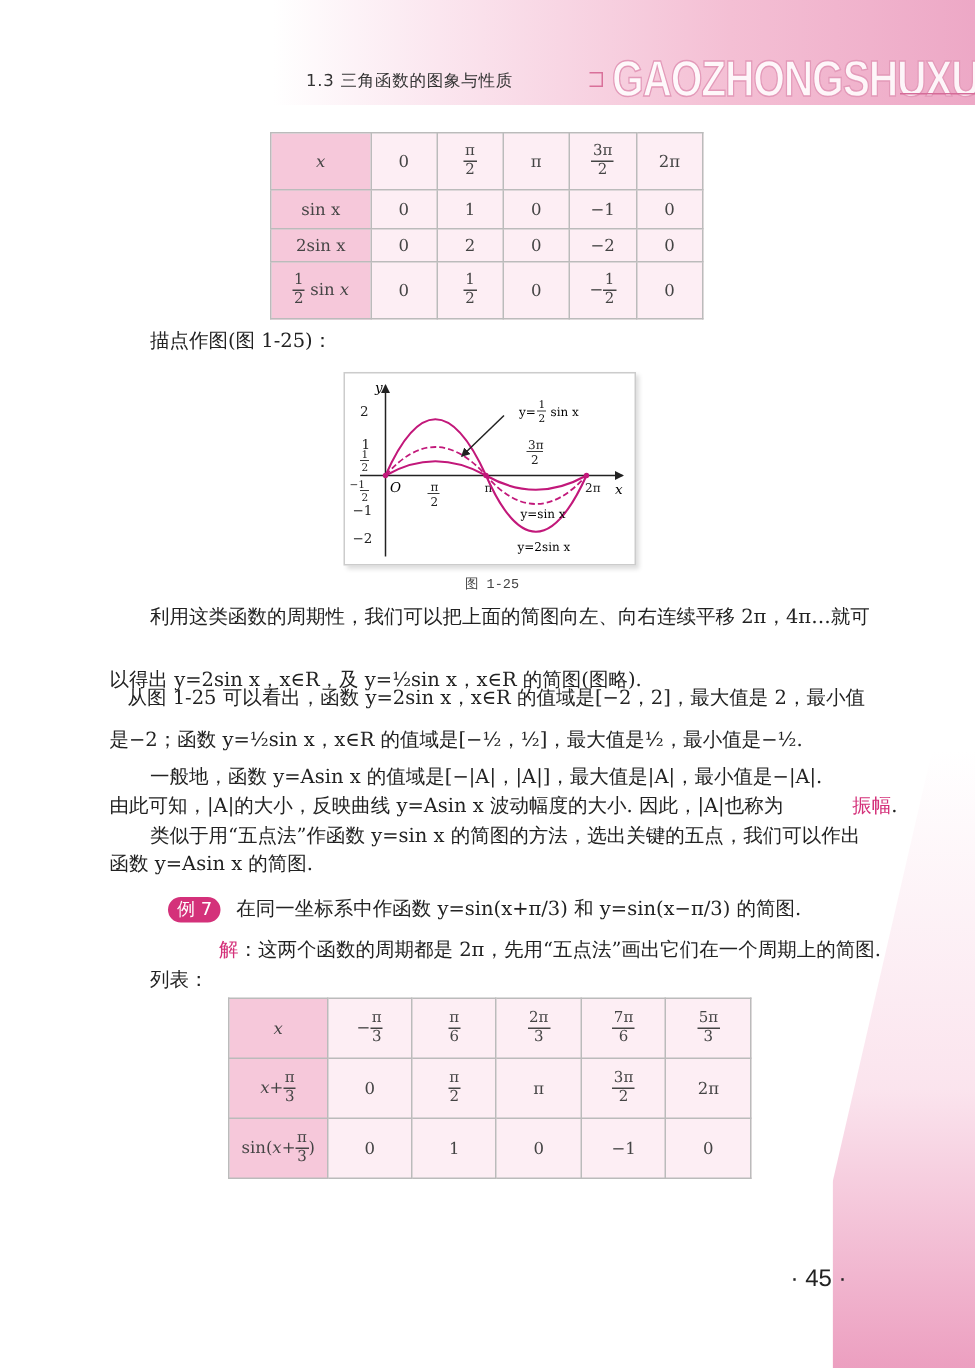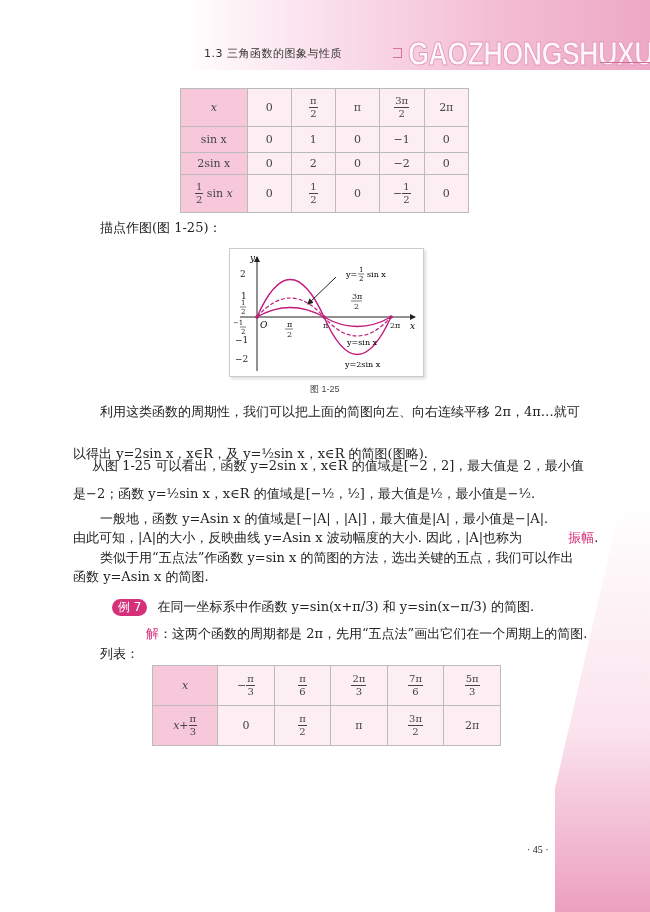--- a/index.html
+++ b/index.html
@@ -20,27 +20,27 @@
   table.mt{position:absolute;border-collapse:collapse;font-size:11px;}
   table.mt td{border:1px solid #bbb;text-align:center;vertical-align:middle;background:#fdeef4;color:#444;}
   table.mt{border:1.5px solid #555;}
   table.mt td.hd{background:#f6c8da;}
   .frac{display:inline-block;vertical-align:middle;text-align:center;line-height:1;font-size:10px;}
   .frac span{display:block;}
   .frac .n{border-bottom:1px solid #444;padding:0 1px 1px;}
   .frac .d{padding-top:1px;}
   .i{font-style:italic;}
   .p{position:absolute;font-size:13px;line-height:20px;white-space:nowrap;}
-  .cap{position:absolute;left:310px;top:383px;font-size:9px;color:#444;font-family:Liberation Sans, sans-serif;}
+  .cap{position:absolute;left:310px;top:383px;font-size:9px;color:#444;font-family:Liberation Mono, monospace;}
   .fig{position:absolute;left:229px;top:248px;width:193px;height:127px;border:1px solid #ccc;
        box-shadow:2px 2px 3px #ddd;background:#fff;}
   .pink{color:#d4317a;padding-left:46px;}
   .badge{display:inline-block;background:#d4317a;color:#fff;border-radius:10px;padding:0 6px;
        font-size:12px;line-height:17px;font-family:"DejaVu Sans",sans-serif;margin-right:10px;margin-left:12px;}
-  .pagenum{position:absolute;left:527px;top:844px;font-size:10px;font-family:Liberation Serif, serif;}
+  .pagenum{position:absolute;left:527px;top:844px;font-size:16px;font-family:Liberation Sans, sans-serif;}
 </style>
 </head>
 <body>
 
 <div class="hdr-band"></div>
 <div class="hdr-title">1.3  三角函数的图象与性质</div>
 <div class="hdr-sq"></div>
 <div class="hdr-en">GAOZHONGSHUXUE</div>
 <div class="hdr-line"></div>
 <div class="right-stripe"></div>
@@ -131,21 +131,21 @@
       <text x="129" y="32" font-size="7">2</text>
       <text x="137" y="28" font-size="8">sin x</text>
     <text x="117" y="96" font-size="8">y=sin x</text>
     <text x="115" y="118" font-size="8">y=2sin x</text>
   </svg>
 </div>
 <div class="cap">图 1-25</div>
 
 <div class="p" style="left:100px;top:402px;">利用这类函数的周期性，我们可以把上面的简图向左、向右连续平移 2π，4π…就可</div>
 <div class="p" style="left:73px;top:444px;text-align:right;">以得出 y=2sin x，x∈R，及 y=½sin x，x∈R 的简图(图略).</div>
-<div class="p" style="left:92px;top:456px;">从图 1-25 可以看出，函数 y=2sin x，x∈R 的值域是[−2，2]，最大值是 2，最小值</div>
+<div class="p" style="left:85px;top:456px;">从图 1-25 可以看出，函数 y=2sin x，x∈R 的值域是[−2，2]，最大值是 2，最小值</div>
 <div class="p" style="left:73px;top:484px;">是−2；函数 y=½sin x，x∈R 的值域是[−½，½]，最大值是½，最小值是−½.</div>
 <div class="p" style="left:100px;top:509px;">一般地，函数 y=Asin x 的值域是[−|A|，|A|]，最大值是|A|，最小值是−|A|.</div>
 <div class="p" style="left:73px;top:528px;"><span>由此可知，|A|的大小，反映曲线 y=Asin x 波动幅度的大小. 因此，|A|也称为</span><span class="pink">振幅</span><span>.</span></div>
 <div class="p" style="left:100px;top:548px;">类似于用“五点法”作函数 y=sin x 的简图的方法，选出关键的五点，我们可以作出</div>
 <div class="p" style="left:73px;top:567px;">函数 y=Asin x 的简图.</div>
 
 <div class="p" style="left:100px;top:597px;"><span class="badge">例 7</span><span>在同一坐标系中作函数 y=sin(x+π/3) 和 y=sin(x−π/3) 的简图.</span></div>
 <div class="p" style="left:100px;top:624px;"><span class="pink">解</span><span>：这两个函数的周期都是 2π，先用“五点法”画出它们在一个周期上的简图.</span></div>
 <div class="p" style="left:100px;top:644px;">列表：</div>
 
@@ -160,16 +160,24 @@
     <td style="width:55px"><span class="frac"><span class="n">5π</span><span class="d">3</span></span></td>
   </tr>
   <tr style="height:40px">
     <td class="hd"><span class="i">x</span>+<span class="frac"><span class="n">π</span><span class="d">3</span></span></td>
     <td>0</td>
     <td><span class="frac"><span class="n">π</span><span class="d">2</span></span></td>
     <td>π</td>
     <td><span class="frac"><span class="n">3π</span><span class="d">2</span></span></td>
     <td>2π</td>
   </tr>
+  <tr style="height:40px">
+    <td class="hd">sin(<span class="i">x</span>+<span class="frac"><span class="n">π</span><span class="d">3</span></span>)</td>
+    <td>0</td>
+    <td>1</td>
+    <td>0</td>
+    <td>−1</td>
+    <td>0</td>
+  </tr>
 </tbody>
   </table>
 
 <div class="pagenum">· 45 ·</div>
 
 </body></html>

